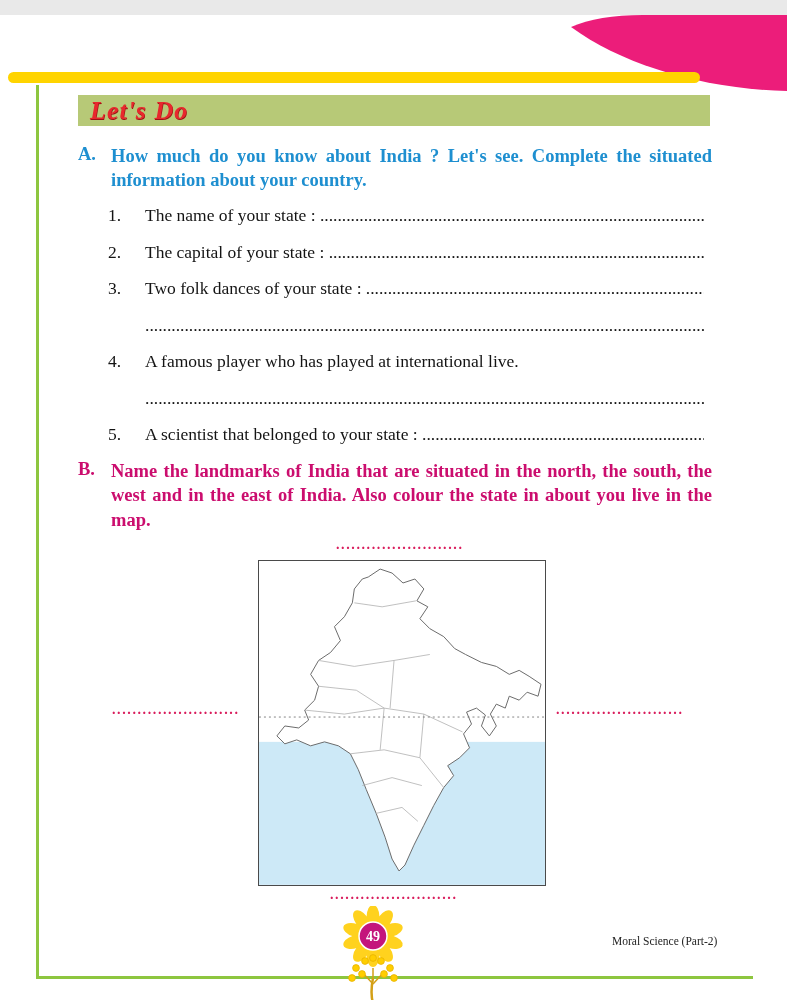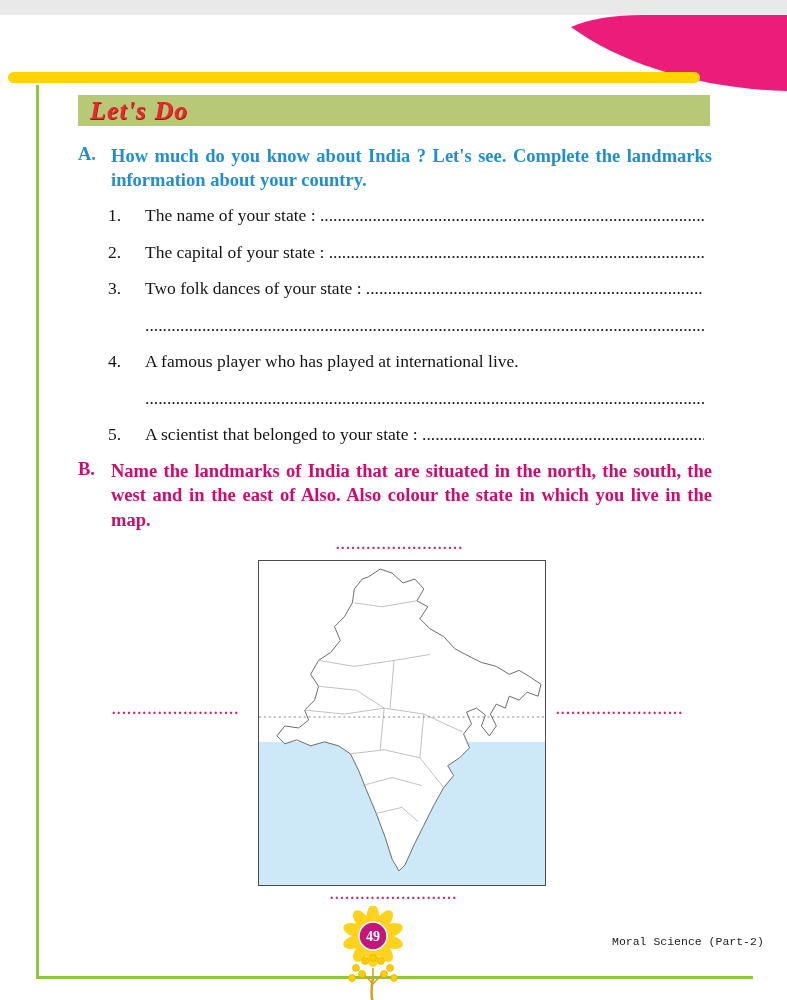--- a/index.html
+++ b/index.html
@@ -42,21 +42,21 @@
   #blank-west  { left:112px; top:687px; }
   #blank-east  { left:556px; top:687px; }
   #blank-south { left:330px; top:872px; }
   
   .map-box { position:absolute; left:258px; top:545px; width:288px; height:326px;
     border:1px solid #4a4a4a; background:#fff; }
   .map-box svg { display:block; width:100%; height:100%; }
   
   .emblem { position:absolute; left:336px; top:891px; width:74px; height:102px; }
   
-  .footer-text { position:absolute; left:612px; top:920px; font-size:11.5px; color:#222;font-family:Liberation Mono, monospace; }
+  .footer-text { position:absolute; left:612px; top:920px; font-size:11.5px; color:#222; }
 </style>
 </head>
 <body>
 
 <div class="page">
 
   <div class="yellow-bar"></div>
   <div class="pink-corner">
     <svg viewBox="0 0 216 82" preserveAspectRatio="none">
       <path d="M0 12 C 18 4, 42 0, 72 0 L216 0 L216 76 C 132 74, 52 50, 0 12 Z" fill="#ec1d7a"></path>
@@ -64,21 +64,21 @@
   </div>
   <div class="green-line-left"></div>
   <div class="green-line-bottom"></div>
 
   <div class="lets-do-bar">
     <span class="lets-do-text">Let's Do</span>
   </div>
 
   <div class="section-head" id="section-a">
     <span class="sec-label">A.</span>
-    <span class="sec-text">How much do you know about India ? Let's see. Complete the landmarks information about your country.</span>
+    <span class="sec-text">How much do you know about India ? Let's see. Complete the situated information about your country.</span>
   </div>
 
   <div class="item-row r1">
     <span class="item-num">1.</span>
     <span class="item-text">The name of your state : ..........................................................................................</span>
   </div>
   <div class="item-row r2">
     <span class="item-num">2.</span>
     <span class="item-text">The capital of your state : ..........................................................................................</span>
   </div>
@@ -98,21 +98,21 @@
     <span class="item-num"></span>
     <span class="item-text">.......................................................................................................................................................</span>
   </div>
   <div class="item-row r7">
     <span class="item-num">5.</span>
     <span class="item-text">A scientist that belonged to your state : ......................................................................</span>
   </div>
 
   <div class="section-head" id="section-b">
     <span class="sec-label">B.</span>
-    <span class="sec-text">Name the landmarks of India that are situated in the north, the south, the west and in the east of Also. Also colour the state in which you live in the map.</span>
+    <span class="sec-text">Name the landmarks of India that are situated in the north, the south, the west and in the east of India. Also colour the state in about you live in the map.</span>
   </div>
 
   <div class="blank" id="blank-north">.........................</div>
   <div class="blank" id="blank-west">.........................</div>
   <div class="blank" id="blank-east">.........................</div>
   <div class="blank" id="blank-south">.........................</div>
 
   <div class="map-box">
     <svg viewBox="0 0 288 326">
 

